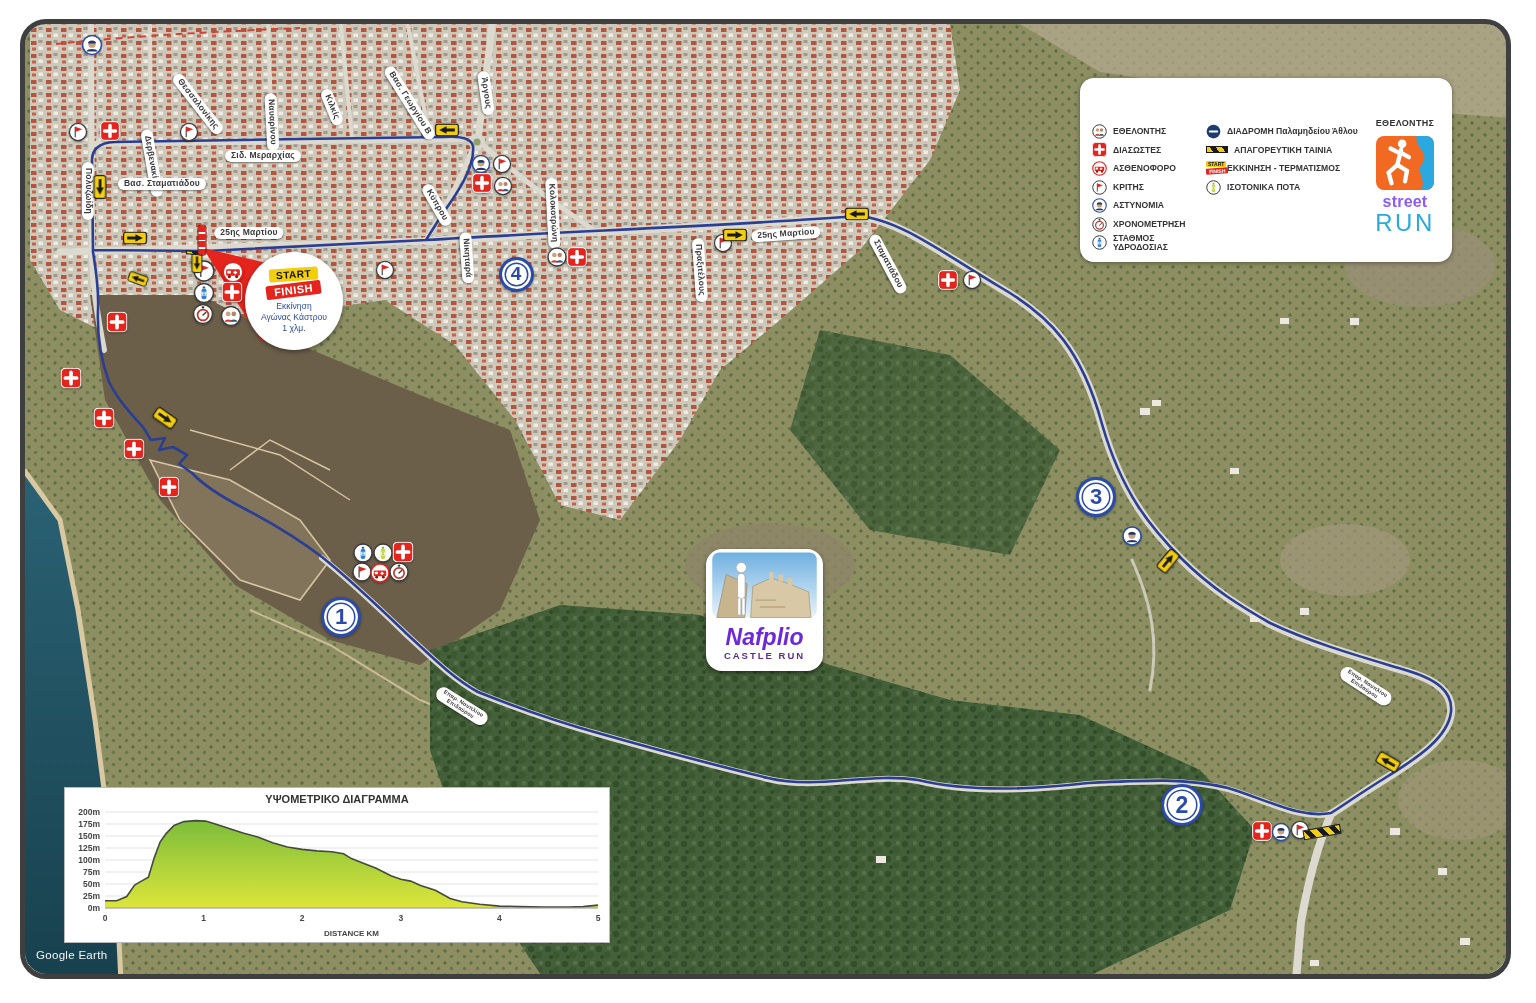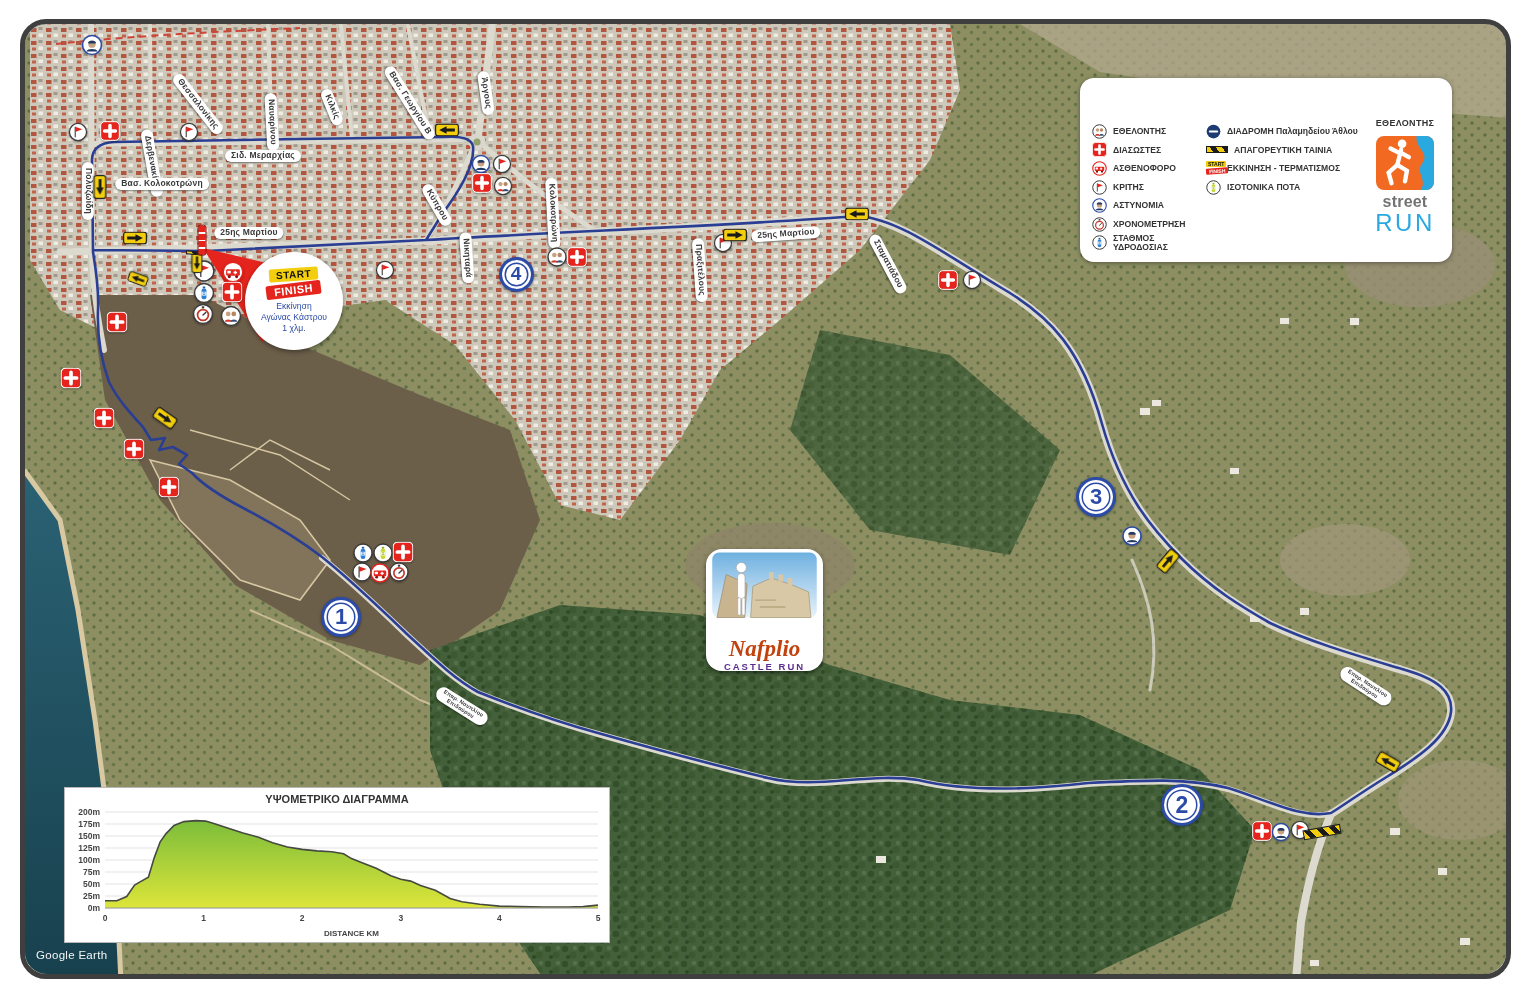--- a/index.html
+++ b/index.html
@@ -47,27 +47,27 @@
   .leg-item{display:flex;align-items:center;gap:6px;height:18.6px;}
   .leg-item .mk{position:static;flex:0 0 auto;}
   .leg-item .mk svg{filter:none;}
   .leg-label{font-size:8.6px;font-weight:bold;color:#333;line-height:1;}
   .sf-mini{display:flex;flex-direction:column;align-items:flex-start;}
   .sf-mini .s{background:#f2ce0c;color:#111;font-size:5px;font-weight:bold;padding:0 2px;border-radius:1px;}
   .sf-mini .f{background:#e5251d;color:#fff;font-size:5px;font-weight:bold;padding:0 3px;border-radius:1px;margin-top:1px;transform:rotate(-4deg);}
   .leg-right{position:absolute;left:286px;top:40px;width:78px;text-align:center;}
   .epimeleia{font-size:9px;font-weight:bold;color:#333;letter-spacing:.3px;}
   .sr-square{width:58px;height:54px;border-radius:8px;background:#f26a21;margin:8px auto 4px auto;overflow:hidden;}
-  .sr-street{color:#737373;font-weight:bold;font-size:16px;line-height:1;letter-spacing:.2px;}
+  .sr-street{color:#8b5cf6;font-weight:bold;font-size:16px;line-height:1;letter-spacing:.2px;}
   .sr-run{color:#2aa9e0;font-size:24px;line-height:1.05;letter-spacing:2.5px;font-weight:500;}
   
   .event-logo{position:absolute;left:706px;top:549px;width:117px;height:122px;background:#fff;
     border-radius:16px;box-shadow:0 2px 5px rgba(0,0,0,.45);z-index:8;text-align:center;}
-  .nafplio{font-family:Liberation Serif, serif;font-style:italic;font-weight:bold;
-    color:#c2410c;font-size:23px;line-height:1;margin-top:12px;}
+  .nafplio{font-family:Liberation Sans, sans-serif;font-style:italic;font-weight:bold;
+    color:#6d28d9;font-size:23px;line-height:1;margin-top:1px;}
   .castle-run{color:#5b2d8e;font-size:9.5px;font-weight:bold;letter-spacing:2px;margin-top:1px;}
   
   .chart-panel{position:absolute;left:64px;top:787px;width:546px;height:156px;background:#fff;
     border:1px solid #b9b9b9;box-sizing:border-box;z-index:9;}
   
   .watermark{position:absolute;left:36px;top:949px;color:#ffffff;font-size:11.5px;z-index:10;
     letter-spacing:.3px;opacity:.95;}
 </style>
 </head>
 <body>
@@ -162,21 +162,21 @@
 
   <div class="layer" id="labels-layer">
         <div class="street-pill" style="left: 88px; top: 191px; font-size: 8.5px; transform: translate(-50%, -50%) rotate(90deg);">Πολυζωίδη</div>
         <div class="street-pill" style="left: 152px; top: 163px; font-size: 8.5px; transform: translate(-50%, -50%) rotate(80deg);">Δερβενακίων</div>
         <div class="street-pill" style="left: 198px; top: 104px; font-size: 8.5px; transform: translate(-50%, -50%) rotate(52deg);">Θεσσαλονίκης</div>
         <div class="street-pill" style="left: 272px; top: 122px; font-size: 8.5px; transform: translate(-50%, -50%) rotate(87deg);">Ναυαρίνου</div>
         <div class="street-pill" style="left: 332px; top: 107px; font-size: 8.5px; transform: translate(-50%, -50%) rotate(68deg);">Κιλκίς</div>
         <div class="street-pill" style="left: 410px; top: 103px; font-size: 8.5px; transform: translate(-50%, -50%) rotate(58deg);">Βασ. Γεωργίου Β</div>
         <div class="street-pill" style="left: 486px; top: 93px; font-size: 8.5px; transform: translate(-50%, -50%) rotate(82deg);">Άργους</div>
         <div class="street-pill" style="left: 263px; top: 156px; font-size: 8.5px; transform: translate(-50%, -50%) rotate(0deg);">Σιδ. Μεραρχίας</div>
-        <div class="street-pill" style="left: 162px; top: 184px; font-size: 8.5px; transform: translate(-50%, -50%) rotate(0deg);">Βασ. Κολοκοτρώνη</div>
+        <div class="street-pill" style="left: 162px; top: 184px; font-size: 8.5px; transform: translate(-50%, -50%) rotate(0deg);">Βασ. Σταματιάδου</div>
         <div class="street-pill" style="left: 249px; top: 233px; font-size: 8.5px; transform: translate(-50%, -50%) rotate(0deg);">25ης Μαρτίου</div>
         <div class="street-pill" style="left: 437px; top: 205px; font-size: 8.5px; transform: translate(-50%, -50%) rotate(60deg);">Κύπρου</div>
         <div class="street-pill" style="left: 467px; top: 258px; font-size: 8.5px; transform: translate(-50%, -50%) rotate(86deg);">Νικηταρά</div>
         <div class="street-pill" style="left: 553px; top: 213px; font-size: 8.5px; transform: translate(-50%, -50%) rotate(87deg);">Κολοκοτρώνη</div>
         <div class="street-pill" style="left: 786px; top: 234px; font-size: 8.5px; transform: translate(-50%, -50%) rotate(-4deg);">25ης Μαρτίου</div>
         <div class="street-pill" style="left: 700px; top: 270px; font-size: 8.5px; transform: translate(-50%, -50%) rotate(86deg);">Πραξιτέλους</div>
         <div class="street-pill" style="left: 888px; top: 264px; font-size: 8.5px; transform: translate(-50%, -50%) rotate(62deg);">Σταματιάδου</div>
         <div class="street-pill" style="left: 462px; top: 706px; font-size: 5.5px; transform: translate(-50%, -50%) rotate(32deg);">Επαρ. Ναυπλίου
 Επιδαύρου</div>
         <div class="street-pill" style="left: 1366px; top: 686px; font-size: 5.5px; transform: translate(-50%, -50%) rotate(33deg);">Επαρ. Ναυπλίου

